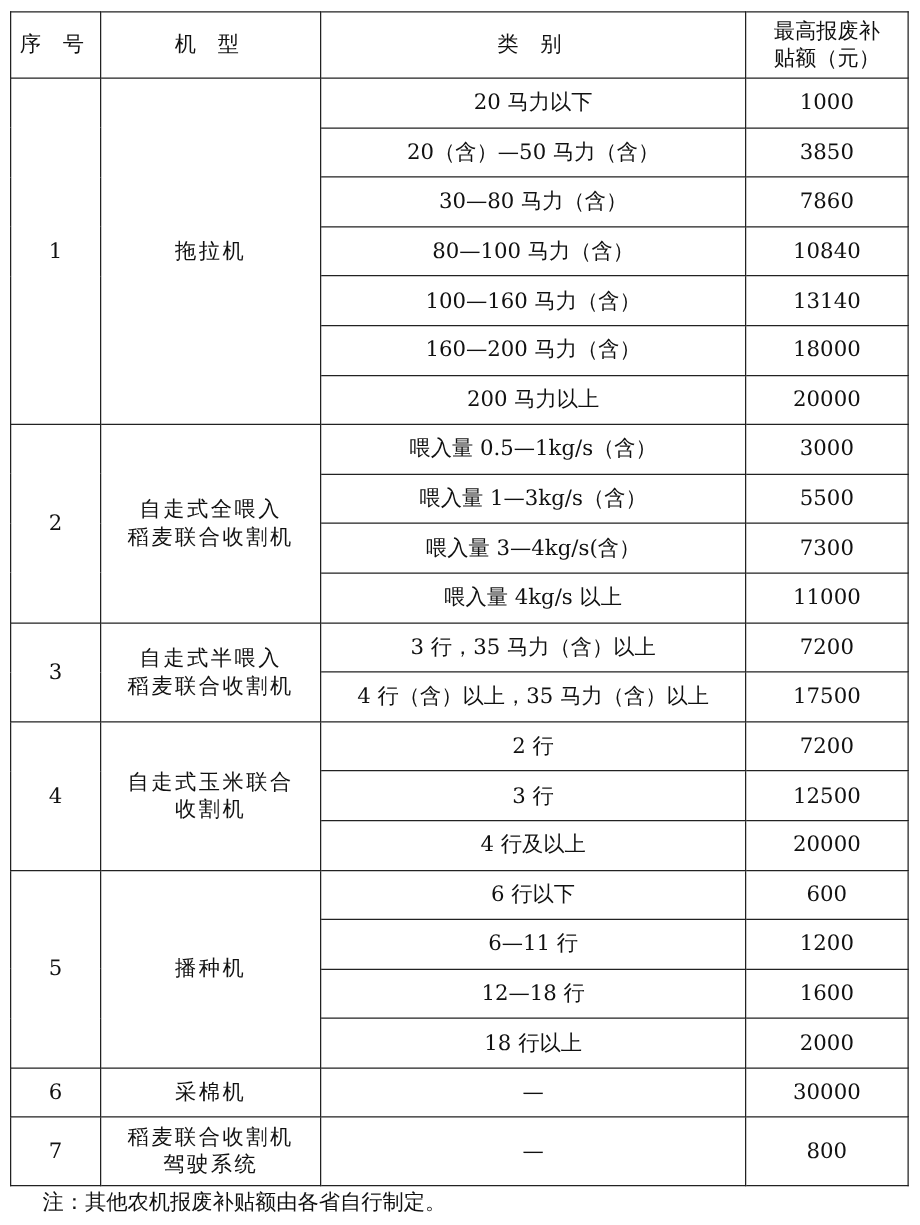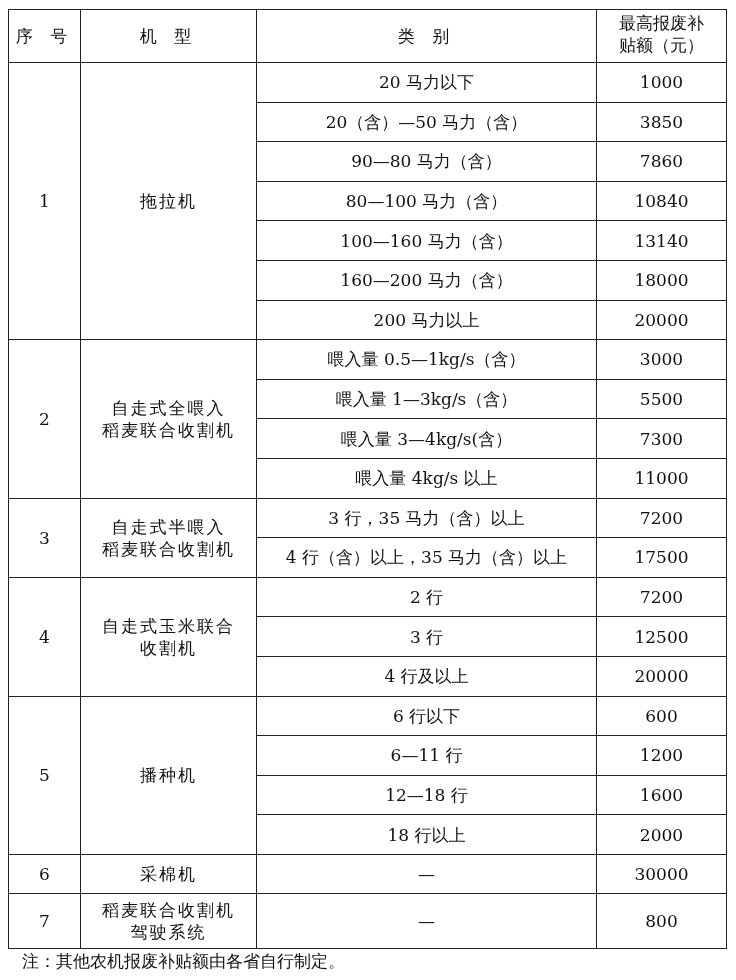--- a/index.html
+++ b/index.html
@@ -3,26 +3,26 @@
 <meta charset="utf-8">
 <style>
   html, body { margin: 0; padding: 0; background: #ffffff; }
   body { width: 736px; height: 980px; position: relative; overflow: hidden;
          font-family: "DejaVu Serif", "Liberation Serif", serif; color: #111; }
   table.sub { position: absolute; left: 8px; top: 9px; border-collapse: collapse;
               table-layout: fixed; width: 718px; }
   table.sub td, table.sub th { border: 1.3px solid #222; text-align: center; vertical-align: middle;
               padding: 0; font-weight: normal; font-size: 17px; line-height: 22px; }
   th.h { height: 52px; letter-spacing: 6px; }
-  th.hmoney { letter-spacing: 0; font-family: Liberation Mono, monospace; font-size: 17px; line-height: 22px; text-align: left; padding-left: 14px; }
+  th.hmoney { letter-spacing: 0; font-family: Liberation Sans, sans-serif; font-size: 17px; line-height: 22px; text-align: left; padding-left: 14px; }
   td.r { height: 38.6px; margin-top: 16px; }
   td.tall { height: 54px; }
   .model { letter-spacing: 2px; font-family: "DejaVu Sans", "Liberation Sans", sans-serif; font-size: 16px; margin-top: 20px; }
   .cat { font-size: 16.5px; }
-  .note { position: absolute; left: 22px; top: 950px; font-size: 17px; font-family: "DejaVu Sans","Liberation Sans",sans-serif; }
+  .note { position: absolute; left: 34px; top: 950px; font-size: 17px; font-family: "DejaVu Sans","Liberation Sans",sans-serif; }
   .hlabel { font-family: "DejaVu Sans","Liberation Sans",sans-serif; }
   .line { display: block; }
 </style>
 </head>
 <body>
 
 <table class="sub">
   <colgroup>
     <col style="width:72px">
     <col style="width:176px">
@@ -48,21 +48,21 @@
           <span class="line">拖拉机</span>
         </td>
       <td class="r cat">20 马力以下</td>
       <td class="r">1000</td>
     </tr>
     <tr>
         <td class="r cat">20（含）—50 马力（含）</td>
         <td class="r">3850</td>
       </tr>
     <tr>
-        <td class="r cat">90—80 马力（含）</td>
+        <td class="r cat">30—80 马力（含）</td>
         <td class="r">7860</td>
       </tr>
     <tr>
         <td class="r cat">80—100 马力（含）</td>
         <td class="r">10840</td>
       </tr>
     <tr>
         <td class="r cat">100—160 马力（含）</td>
         <td class="r">13140</td>
       </tr>

